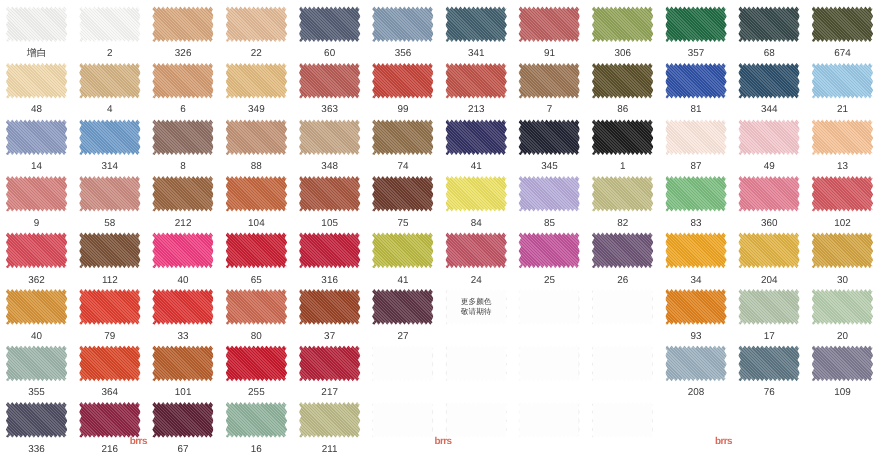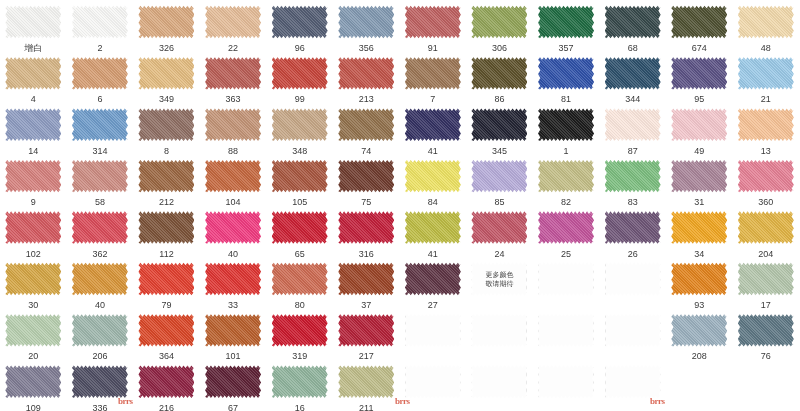--- a/index.html
+++ b/index.html
@@ -119,21 +119,20 @@
   }
 
   .watermark {
     position: absolute;
     font-size: 9px;
     font-weight: bold;
     color: #d4503c;
     letter-spacing: -0.5px;
     opacity: 0.85;
     white-space: nowrap;
-    font-family: Liberation Serif, serif;
   }
   .wm-1 { left: 118px; top: 396px; }
   .wm-2 { left: 395px; top: 396px; }
   .wm-3 { left: 650px; top: 396px; }
 </style>
 </head>
 <body>
 
 <div id="grid">
     <div class="cell">
@@ -157,30 +156,36 @@
     <div class="cell">
       <div class="swatch-wrap">
         <div class="swatch" title="22" style="background: rgb(227, 187, 151);"></div>
       </div>
       <div class="label">22</div>
     </div>
     <div class="cell">
       <div class="swatch-wrap">
         <div class="swatch" title="77" style="background: rgb(83, 93, 115);"></div>
       </div>
-      <div class="label">96</div>
+      <div class="label">60</div>
     </div>
     <div class="cell">
       <div class="swatch-wrap">
         <div class="swatch" title="356" style="background: rgb(129, 152, 176);"></div>
       </div>
       <div class="label">356</div>
     </div>
     <div class="cell">
       <div class="swatch-wrap">
+        <div class="swatch" title="341" style="background: rgb(66, 96, 111);"></div>
+      </div>
+      <div class="label">341</div>
+    </div>
+    <div class="cell">
+      <div class="swatch-wrap">
         <div class="swatch" title="91" style="background: rgb(189, 96, 96);"></div>
       </div>
       <div class="label">91</div>
     </div>
     <div class="cell">
       <div class="swatch-wrap">
         <div class="swatch" title="306" style="background: rgb(145, 163, 87);"></div>
       </div>
       <div class="label">306</div>
     </div>
@@ -263,26 +268,20 @@
       <div class="label">81</div>
     </div>
     <div class="cell">
       <div class="swatch-wrap">
         <div class="swatch" title="344" style="background: rgb(45, 80, 107);"></div>
       </div>
       <div class="label">344</div>
     </div>
     <div class="cell">
       <div class="swatch-wrap">
-        <div class="swatch" title="95" style="background: rgb(91, 82, 132);"></div>
-      </div>
-      <div class="label">95</div>
-    </div>
-    <div class="cell">
-      <div class="swatch-wrap">
         <div class="swatch" title="21" style="background: rgb(154, 200, 230);"></div>
       </div>
       <div class="label">21</div>
     </div>
     <div class="cell">
       <div class="swatch-wrap">
         <div class="swatch" title="14" style="background: rgb(141, 155, 192);"></div>
       </div>
       <div class="label">14</div>
     </div>
@@ -404,26 +403,20 @@
       <div class="swatch-wrap">
         <div class="swatch" title="82" style="background: rgb(194, 189, 134);"></div>
       </div>
       <div class="label">82</div>
     </div>
     <div class="cell">
       <div class="swatch-wrap">
         <div class="swatch" title="83" style="background: rgb(123, 189, 126);"></div>
       </div>
       <div class="label">83</div>
-    </div>
-    <div class="cell">
-      <div class="swatch-wrap">
-        <div class="swatch" title="31" style="background: rgb(168, 132, 152);"></div>
-      </div>
-      <div class="label">31</div>
     </div>
     <div class="cell">
       <div class="swatch-wrap">
         <div class="swatch" title="360" style="background: rgb(228, 127, 148);"></div>
       </div>
       <div class="label">360</div>
     </div>
     <div class="cell">
       <div class="swatch-wrap">
         <div class="swatch" title="102" style="background: rgb(211, 88, 95);"></div>
@@ -575,39 +568,39 @@
     <div class="cell">
       <div class="swatch-wrap">
         <div class="swatch" title="18" style="background: rgb(182, 205, 174);"></div>
       </div>
       <div class="label">20</div>
     </div>
     <div class="cell">
       <div class="swatch-wrap">
         <div class="swatch" title="206" style="background: rgb(157, 181, 171);"></div>
       </div>
-      <div class="label">206</div>
+      <div class="label">355</div>
     </div>
     <div class="cell">
       <div class="swatch-wrap">
         <div class="swatch" title="364" style="background: rgb(217, 70, 39);"></div>
       </div>
       <div class="label">364</div>
     </div>
     <div class="cell">
       <div class="swatch-wrap">
         <div class="swatch" title="101" style="background: rgb(184, 95, 44);"></div>
       </div>
       <div class="label">101</div>
     </div>
     <div class="cell">
       <div class="swatch-wrap">
         <div class="swatch" title="319" style="background: rgb(201, 24, 44);"></div>
       </div>
-      <div class="label">319</div>
+      <div class="label">255</div>
     </div>
     <div class="cell">
       <div class="swatch-wrap">
         <div class="swatch" title="217" style="background: rgb(179, 33, 56);"></div>
       </div>
       <div class="label">217</div>
     </div>
     <div class="cell empty">
       <div class="swatch-wrap">
         <div class="swatch" title="" style="background: rgb(253, 253, 253);"></div>

